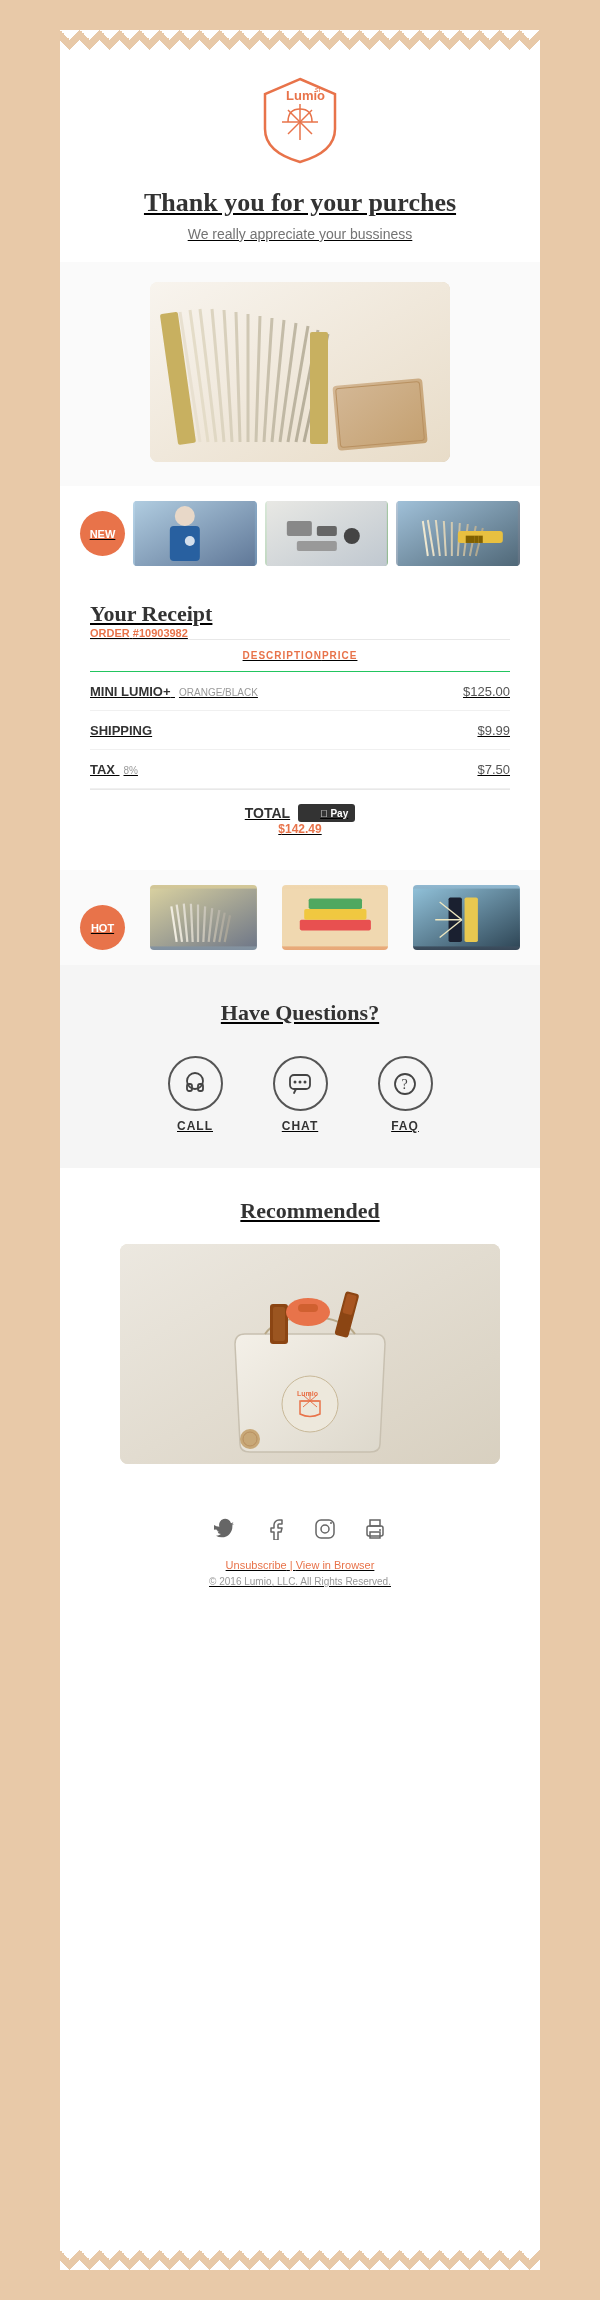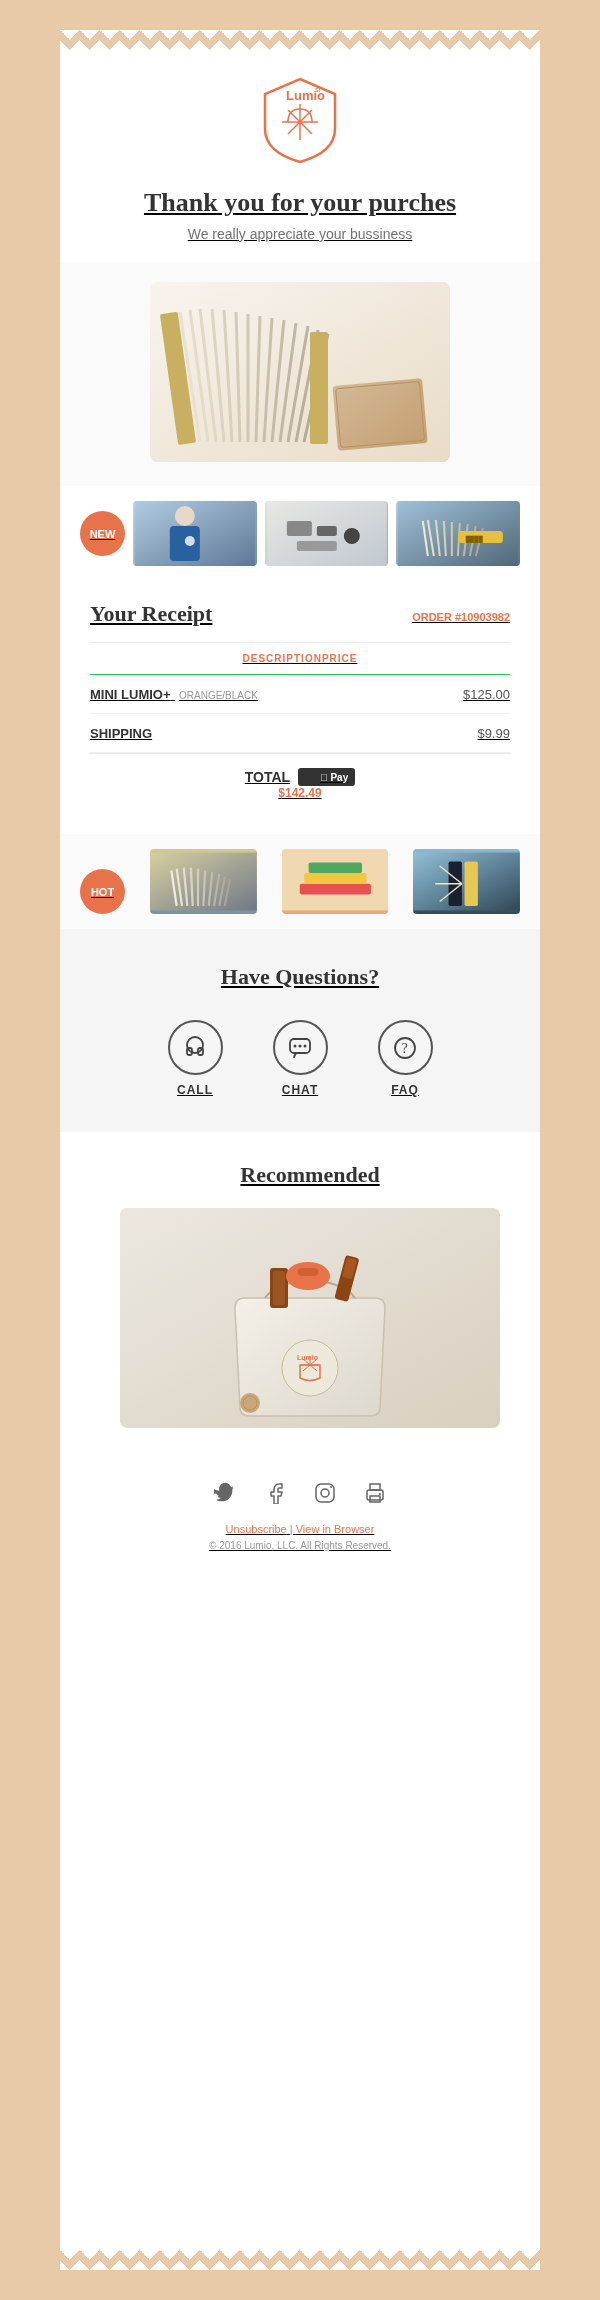--- a/index.html
+++ b/index.html
@@ -143,21 +143,21 @@
     }
 
     
     .receipt-section {
       padding: 20px 30px;
     }
     .receipt-header {
       display: flex;
       justify-content: space-between;
       align-items: baseline;
-      margin-bottom: 15px;
+      flex-direction: column;
     }
     .receipt-title {
       font-size: 22px;
       font-weight: 700;
       color: #333;
       font-family: Georgia, serif;
     }
     .order-number {
       font-size: 11px;
       color: #666;
@@ -538,20 +538,27 @@
           <span class="receipt-row-sublabel">ORANGE/BLACK</span>
         </div>
         <span class="receipt-row-price">$125.00</span>
       </div>
       <div class="receipt-row">
         <div>
           <span class="receipt-row-label">SHIPPING</span>
         </div>
         <span class="receipt-row-price">$9.99</span>
       </div>
+      <div class="receipt-row">
+        <div>
+          <span class="receipt-row-label">TAX</span>
+          <span class="receipt-row-sublabel">8%</span>
+        </div>
+        <span class="receipt-row-price">$7.50</span>
+      </div>
 
       <hr class="receipt-divider">
 
       <div class="receipt-total-row">
         <div class="receipt-total-label">
           <span>TOTAL</span>
           <span class="apple-pay-badge">
             <svg width="12" height="12" viewBox="0 0 12 12">
                 <text x="0" y="10" font-size="9" fill="white"></text>
               </svg>

